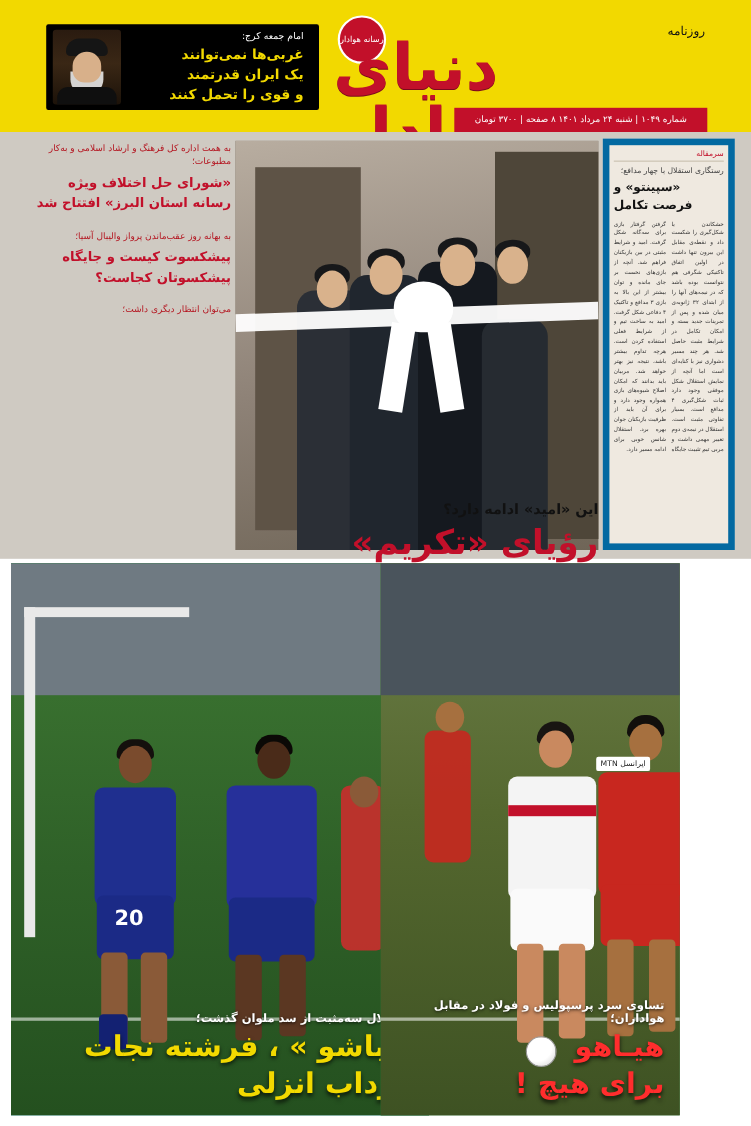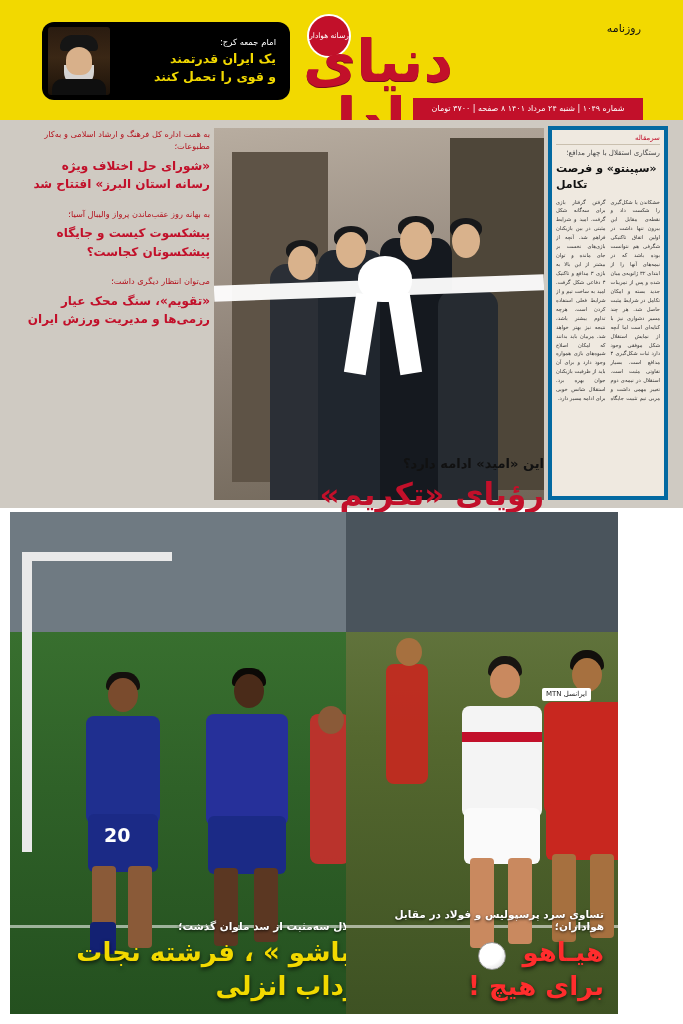--- a/index.html
+++ b/index.html
@@ -9,21 +9,21 @@
     background:#ffffff;overflow:hidden;
   }
 
   
   .masthead{
     position:absolute;left:0;top:0;width:683px;height:120px;
     background:#f2d900;
   }
   .mast-left{
     position:absolute;left:42px;top:22px;width:248px;height:78px;
-    background:#000;border-radius:12px;display:flex;flex-direction:row-reverse;
+    background:#000;border-radius:2px;display:flex;flex-direction:row-reverse;
     align-items:center;padding:4px 6px;box-sizing:border-box;
   }
   .cleric{
     width:62px;height:68px;border-radius:3px;flex:0 0 auto;
     background:linear-gradient(#2a1b10 0%,#3a2715 45%,#1c1209 100%);
     position:relative;overflow:hidden;
   }
   .cleric:before{
     content:"";position:absolute;left:12px;top:8px;width:38px;height:16px;
     background:#151515;border-radius:18px 18px 6px 6px;
@@ -121,21 +121,21 @@
   .pm-ribbon .tail.l{left:40px;transform:rotate(9deg);}
   .pm-ribbon .tail.r{left:84px;transform:rotate(-9deg);}
   .pm-band{
     position:absolute;left:0;top:152px;width:330px;height:16px;background:#ffffff;
     transform:rotate(-2deg);opacity:.95;
   }
 
   
   .art-col{
     position:absolute;left:548px;top:6px;width:120px;height:374px;
-    background:#efe9e0;border:4px solid #0369a1;box-sizing:border-box;padding:4px;
+    background:#efe9e0;border:6px solid #0369a1;box-sizing:border-box;padding:4px;
   }
   .art-tag{font-size:7px;color:#c2102a;text-align:right;border-bottom:1px solid #c9bfae;padding-bottom:2px;}
   .art-kicker{font-size:7px;color:#444;text-align:right;margin-top:3px;line-height:1.5;}
   .art-title{font-size:11px;font-weight:bold;text-align:left;line-height:1.5;margin-top:2px;color:#111;}
   .art-byline{
     display:flex;flex-direction:row-reverse;align-items:center;gap:4px;
     background:#f2d900;margin-top:4px;padding:2px 3px;
   }
   .art-ava{width:24px;height:26px;background:#6a4b33;border-radius:2px;position:relative;overflow:hidden;}
   .art-ava:after{content:"";position:absolute;left:6px;top:4px;width:12px;height:13px;background:#dcae85;border-radius:50%;}
@@ -227,20 +227,21 @@
 
   <div class="masthead">
 
     <div class="mast-left">
       <div class="cleric">
         <div class="beard"></div>
         <div class="robe"></div>
       </div>
       <div class="mast-left-text">
         <div class="kicker">امام جمعه کرج:</div>
+        <div class="line">غربی‌ها نمی‌توانند</div>
         <div class="line">یک ایران قدرتمند</div>
         <div class="line">و قوی را تحمل کنند</div>
       </div>
     </div>
 
     <div class="mast-right">
       <div class="stamp">رسانه
 هوادار</div>
       <div class="rooznameh">روزنامه</div>
       <div class="logo">دنیای هوادار</div>
@@ -255,21 +256,20 @@
       <div class="side-item">
         <div class="side-kicker">به همت اداره کل فرهنگ و ارشاد اسلامی و به‌کار مطبوعات؛</div>
         <div class="side-head">«شورای حل اختلاف ویژه رسانه استان البرز» افتتاح شد</div>
       </div>
       <div class="side-item">
         <div class="side-kicker">به بهانه روز عقب‌ماندن پرواز والیبال آسیا؛</div>
         <div class="side-head">پیشکسوت کیست و جایگاه پیشکسوتان کجاست؟</div>
       </div>
       <div class="side-item">
         <div class="side-kicker">می‌توان انتظار دیگری داشت؛</div>
-        <div class="side-head">«تقویم»، سنگ محک عیار رزمی‌ها و مدیریت ورزش ایران</div>
       </div>
     </div>
 
     <div class="photo-main">
       <div class="pm-wall"></div>
       <div class="pm-door"></div>
       <div class="pm-door2"></div>
       <div class="pm-p c"></div>
       <div class="pm-p a"></div>
       <div class="pm-p b"></div>

